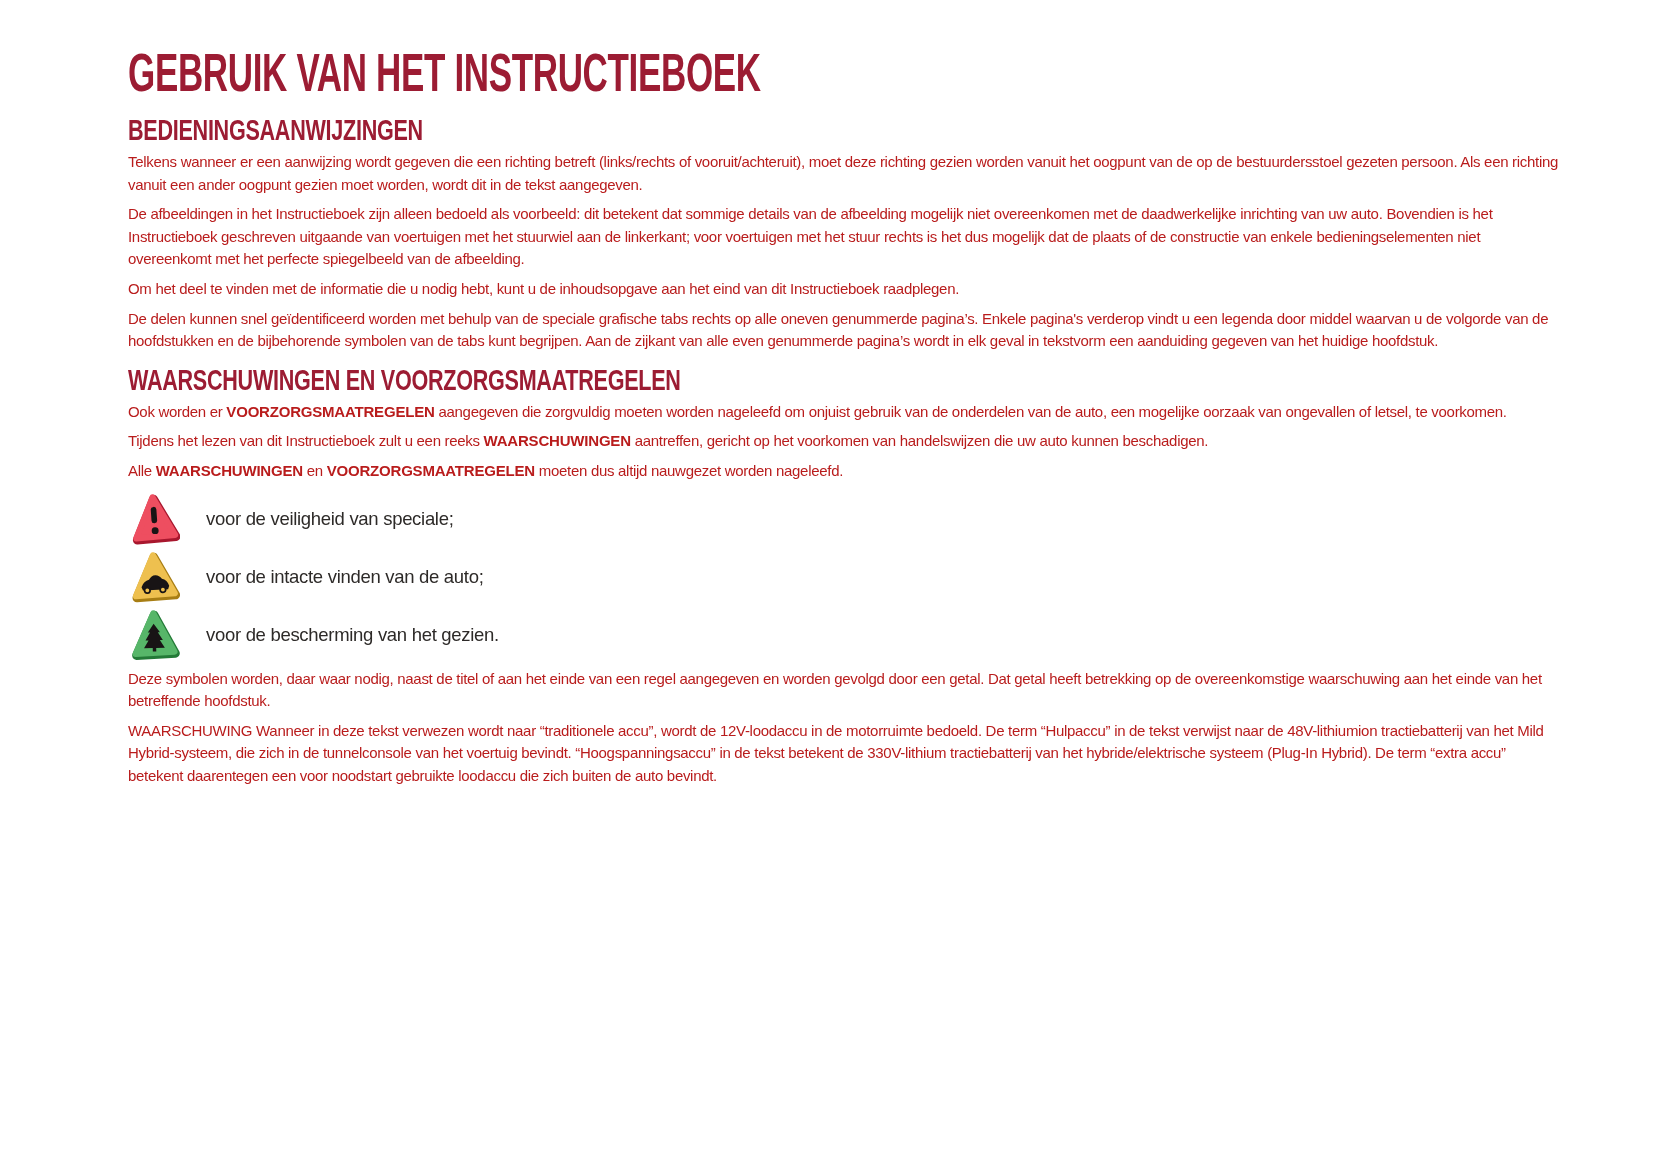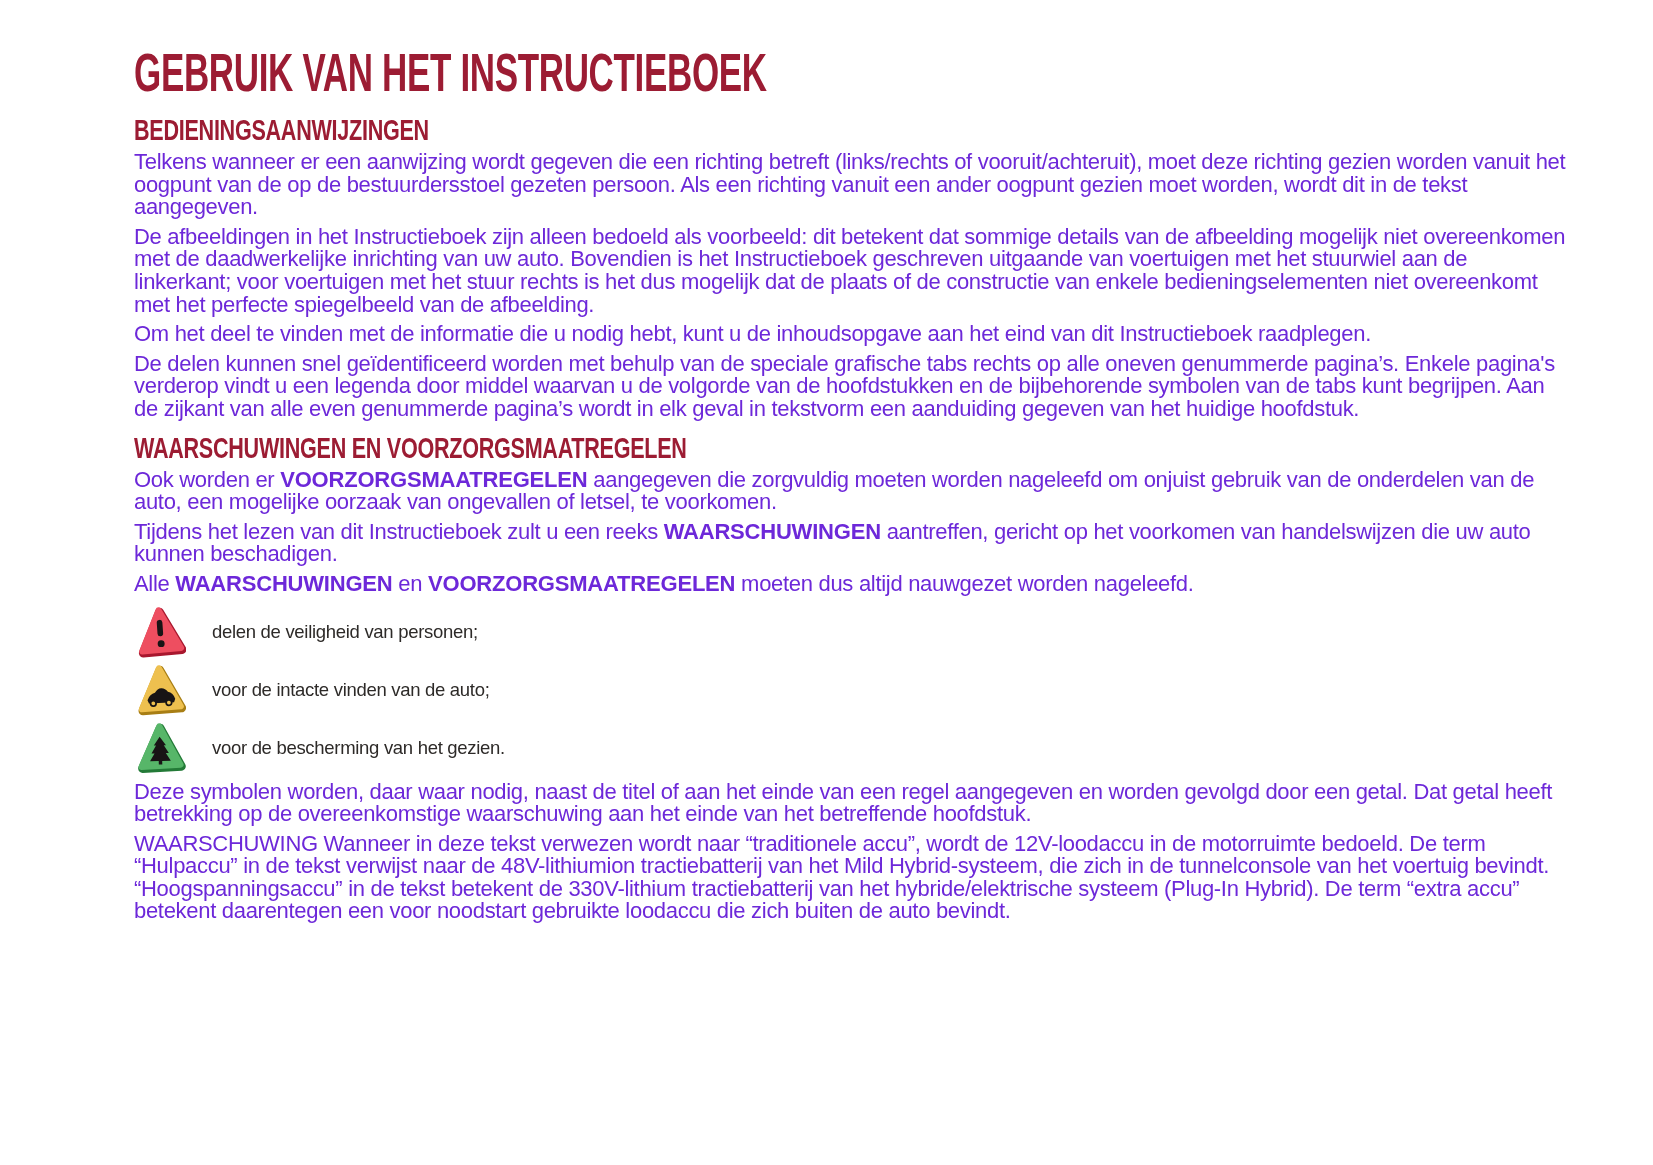--- a/index.html
+++ b/index.html
@@ -6,21 +6,21 @@
   .page{
     position:relative;
     width:1653px;height:1165px;
     background:#ffffff;
     overflow:hidden;
     font-family:"Liberation Sans",sans-serif;
     color:#2d2a28;
   }
   .content{
     position:absolute;
-    left:134px;top:46px;
+    left:128px;top:46px;
     width:1432px;
   }
   .doc-title{
     margin:0 0 16px 0;
     font-size:53px;
     line-height:1.0;
     font-weight:700;
     color:#9c1c33;
     white-space:nowrap;
     letter-spacing:-0.5px;
@@ -33,24 +33,24 @@
     line-height:1.0;
     font-weight:700;
     color:#9c1c33;
     white-space:nowrap;
     letter-spacing:-0.4px;
     transform:scaleX(0.72);
     transform-origin:0 50%;
   }
   .body-p{
     margin:0 0 7px 0;
-    font-size:22px;
+    font-size:15px;
     line-height:22.6px;
     letter-spacing:-0.3px;
-    color:#6d28d9;
+    color:#b91c1c;
   }
   .body-p b{font-weight:700;letter-spacing:-0.2px;}
   .symbols{margin:2px 0 4px 0;}
   .symbol-row{
     display:flex;
     align-items:center;
     gap:26px;
     height:58px;
     margin:0 0 0 0;
   }
@@ -85,21 +85,21 @@
 
       <div class="symbol-row">
         <svg class="tri" width="52" height="58" viewBox="0 0 60 66">
           <g transform="rotate(-4 30 33)">
             <polygon points="31,10 54,55 9,56" fill="#a8172e" stroke="#a8172e" stroke-width="10" stroke-linejoin="round"></polygon>
             <polygon points="30,8 53,53 8,54" fill="#ee4e60" stroke="#ee4e60" stroke-width="7" stroke-linejoin="round"></polygon>
             <rect x="27" y="19" width="6.5" height="19" rx="3.2" fill="#181415"></rect>
             <circle cx="30.4" cy="46.5" r="4" fill="#181415"></circle>
           </g>
         </svg>
-        <span class="symbol-label">delen de veiligheid van personen;</span>
+        <span class="symbol-label">voor de veiligheid van speciale;</span>
       </div>
 
       <div class="symbol-row">
         <svg class="tri" width="52" height="58" viewBox="0 0 60 66">
           <g transform="rotate(-3 30 33)">
             <polygon points="31,10 54,55 9,56" fill="#a87e14" stroke="#a87e14" stroke-width="10" stroke-linejoin="round"></polygon>
             <polygon points="30,8 53,53 8,54" fill="#eec04f" stroke="#eec04f" stroke-width="7" stroke-linejoin="round"></polygon>
             <path d="M15 44 q3 -7 9 -8 q3 -5 7.5 -5 q4.5 0 7.5 4.5 q6 1.5 8 8.5 l-1.5 4 l-29 0 Z" fill="#181415"></path>
             <circle cx="21.5" cy="48" r="3.2" fill="#eec04f" stroke="#181415" stroke-width="2"></circle>
             <circle cx="39.5" cy="48" r="3.2" fill="#eec04f" stroke="#181415" stroke-width="2"></circle>

